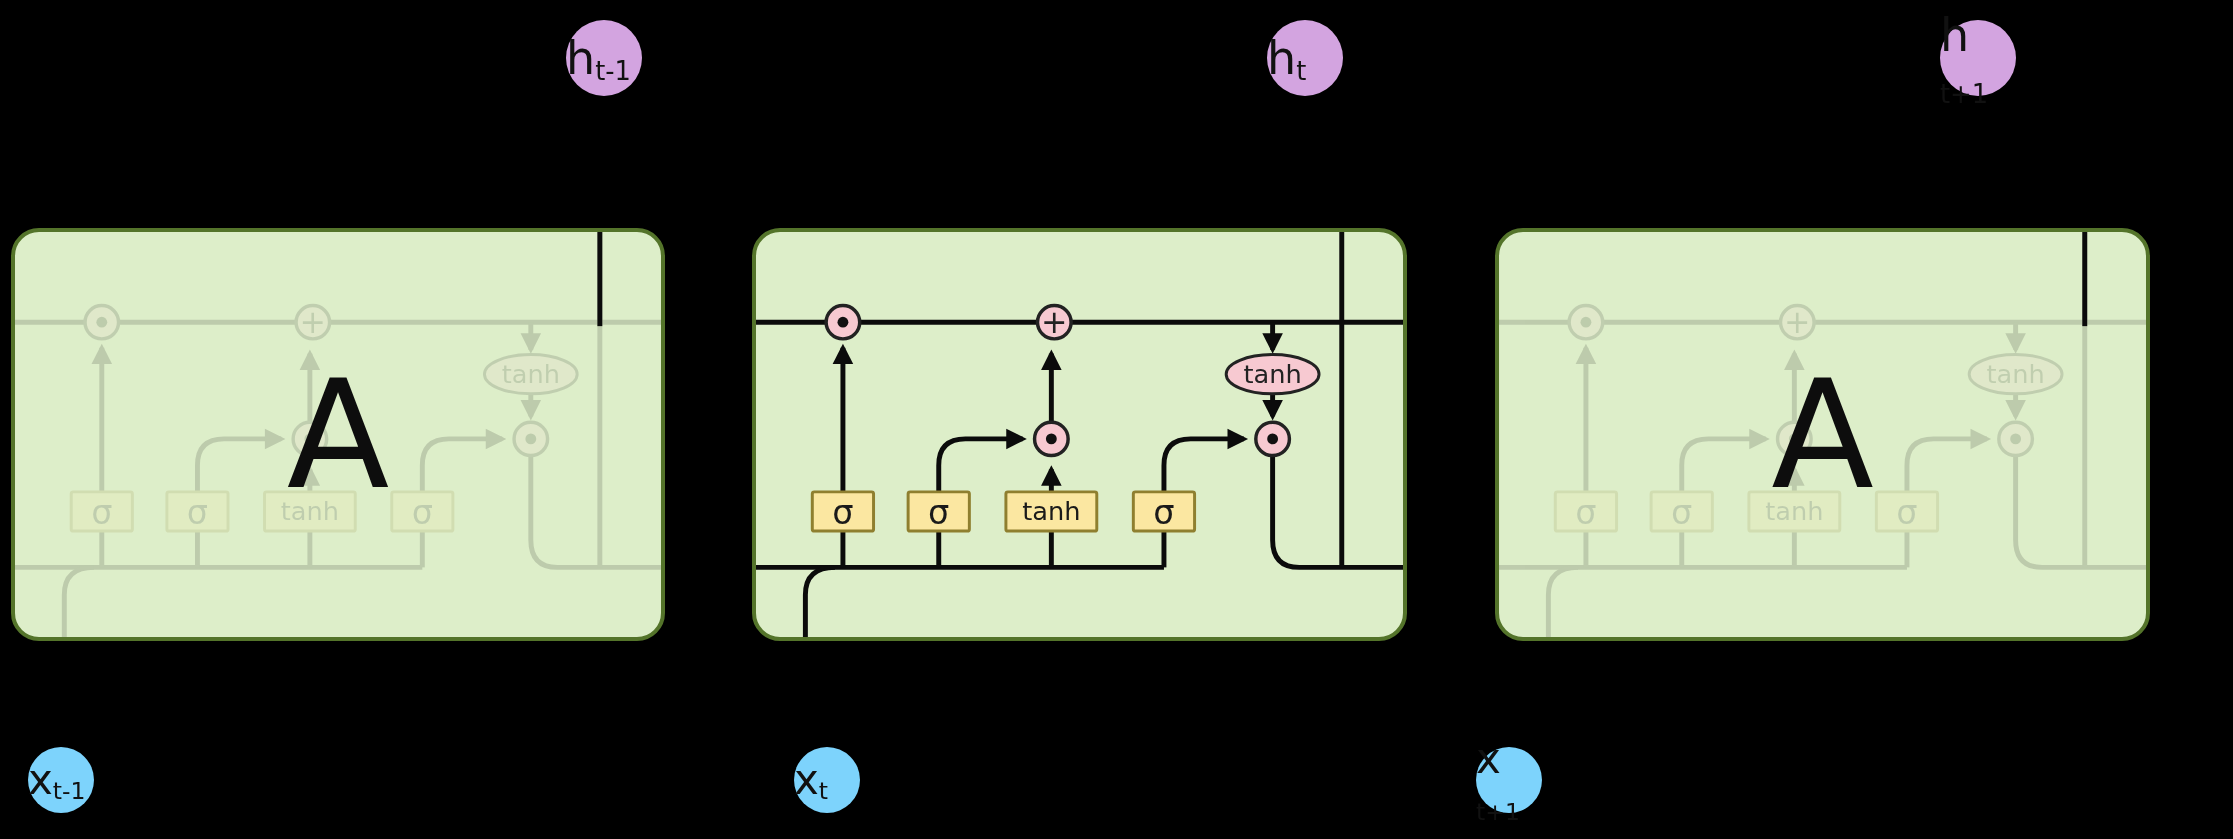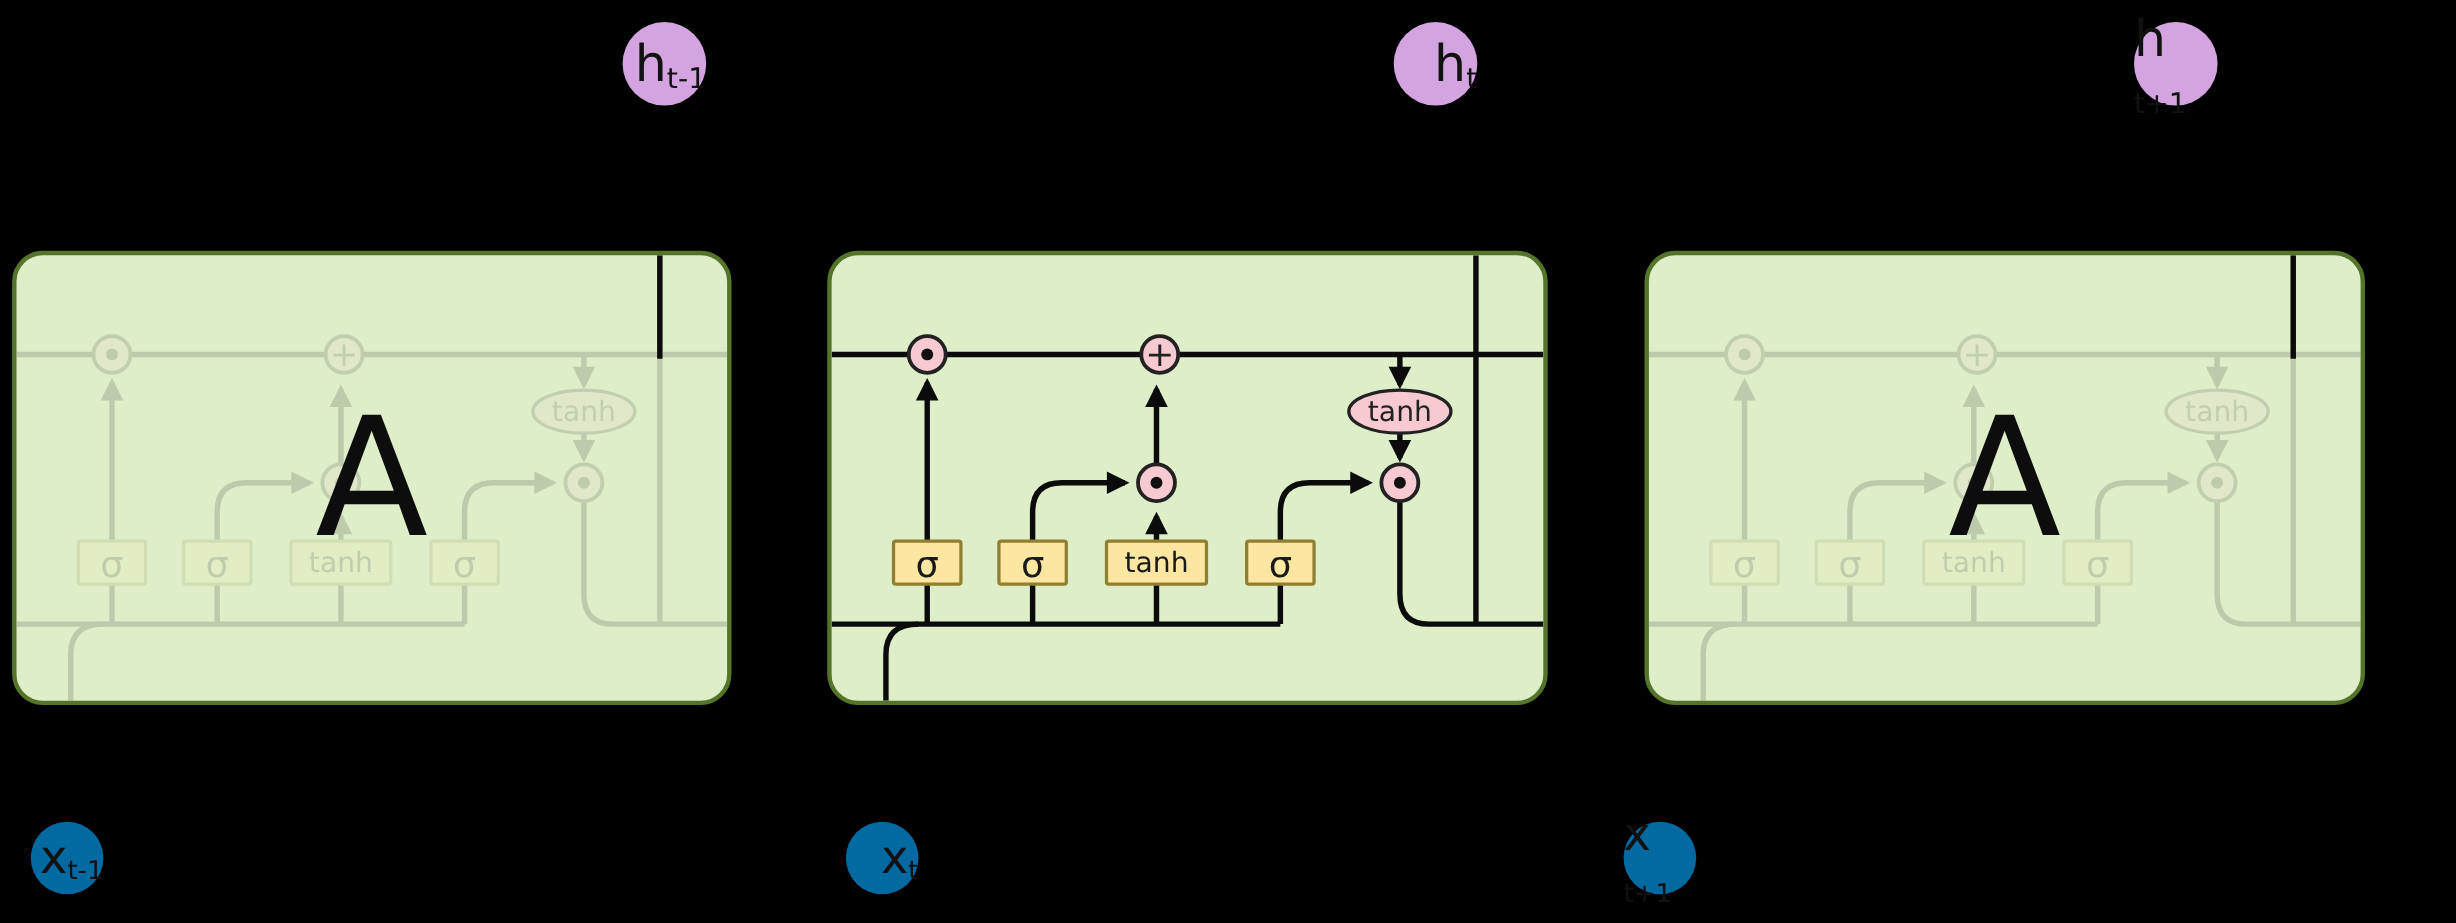--- a/index.html
+++ b/index.html
@@ -36,34 +36,34 @@
     font-size: 150px;
     color: #0d0d0d;
     pointer-events: none;
     line-height: 1;
   }
   .circle {
     position: absolute;
     border-radius: 50%;
     display: flex;
     align-items: center;
-    justify-content: flex-end;
+    justify-content: flex-start;
     color: #111111;
     line-height: 1;
   }
   .h-circle {
     width: 76px;
     height: 76px;
     background: #d3a4e0;
     font-size: 46px;
   }
   .x-circle {
     width: 66px;
     height: 66px;
-    background: #0369a1;
+    background: #7dd3fc;
     font-size: 42px;
   }
   .sub {
     font-size: 0.56em;
     display: inline-block;
     transform: translateY(0.22em);
   }
 </style>
 </head>
 <body>
@@ -163,18 +163,18 @@
 <div class="circle h-circle" style="left:1267px; top:20px">
   <span><span>h</span><span class="sub">t</span></span>
 </div>
 <div class="circle h-circle" style="left:1940px; top:20px">
   <span><span>h</span><span class="sub">t+1</span></span>
 </div>
 
 <div class="circle x-circle" style="left:28px; top:747px">
   <span><span>x</span><span class="sub">t-1</span></span>
 </div>
-<div class="circle x-circle" style="left:769px; top:747px">
+<div class="circle x-circle" style="left:794px; top:747px">
   <span><span>x</span><span class="sub">t</span></span>
 </div>
 <div class="circle x-circle" style="left:1476px; top:747px">
   <span><span>x</span><span class="sub">t+1</span></span>
 </div>
 
 </body></html>

